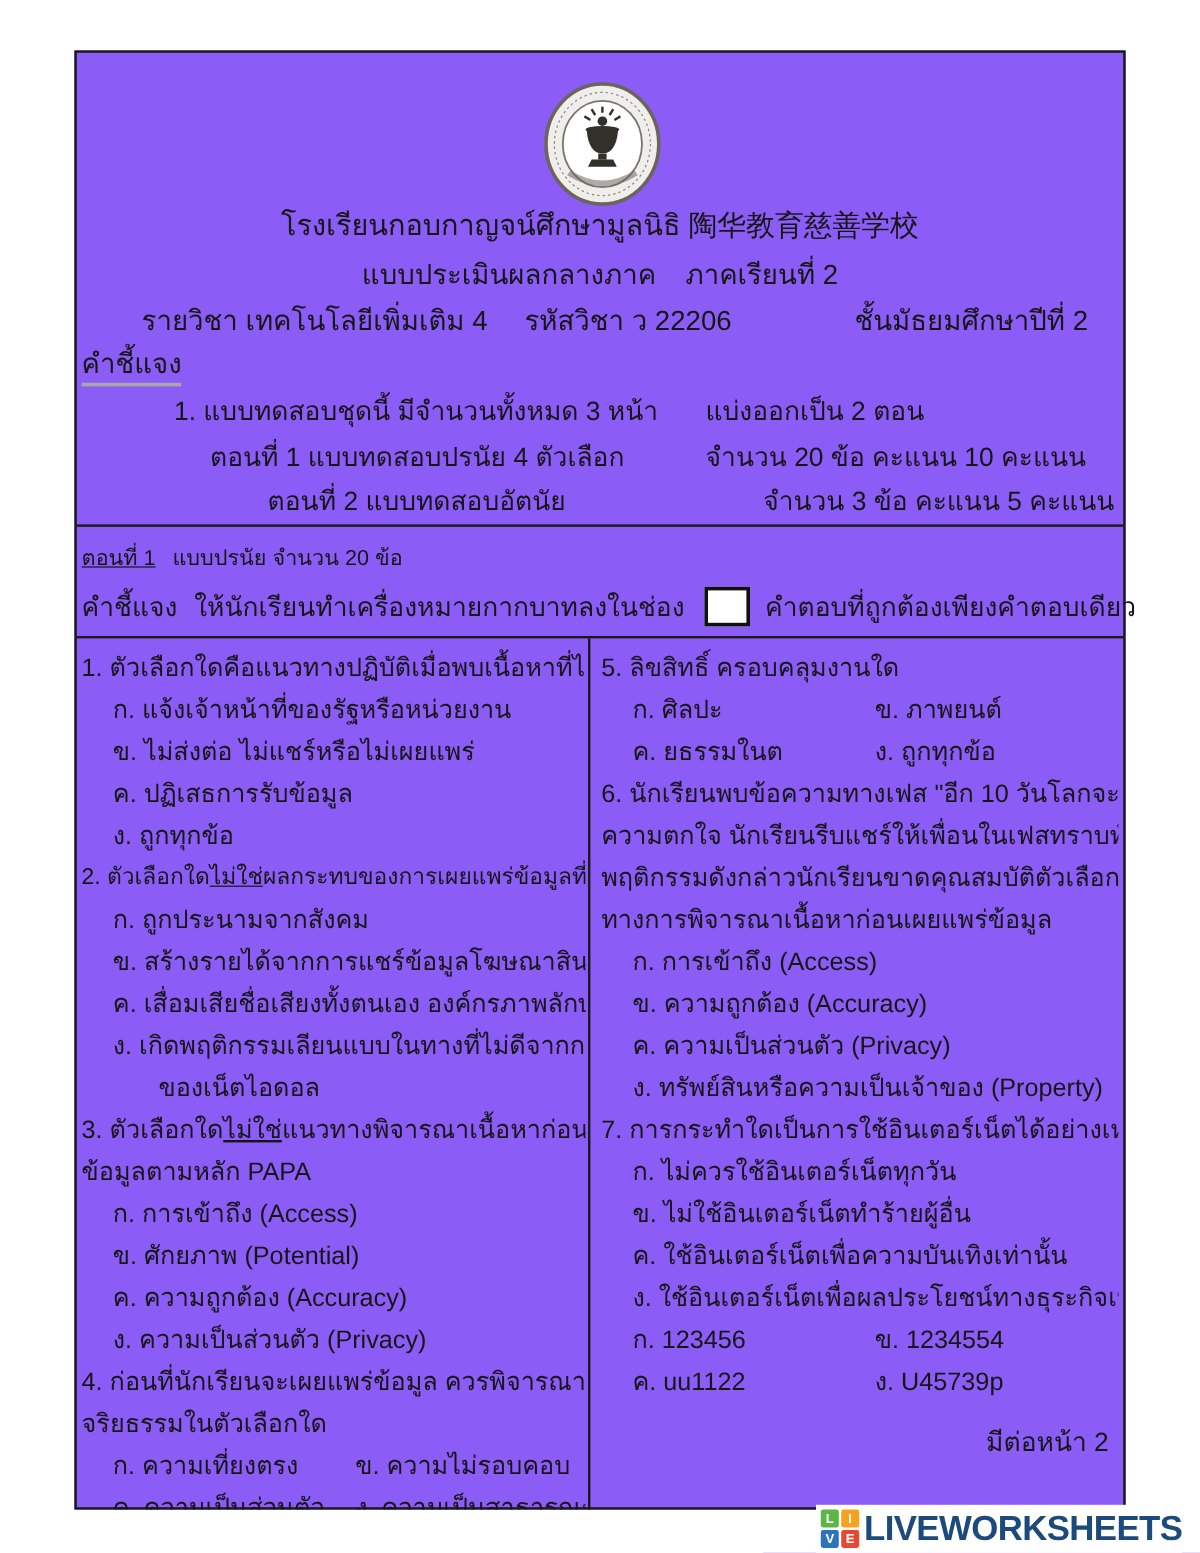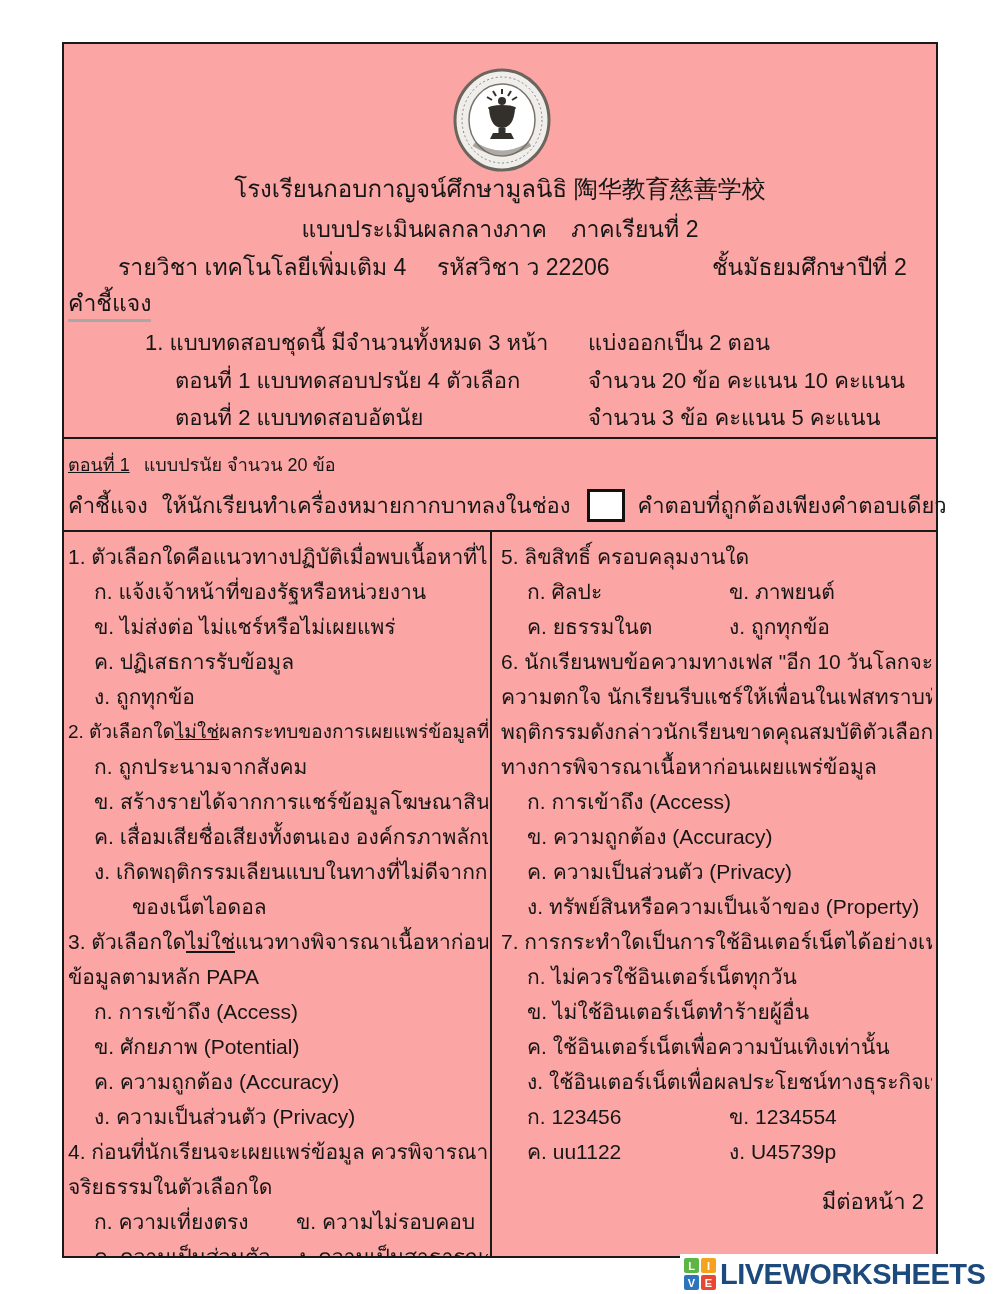--- a/index.html
+++ b/index.html
@@ -3,39 +3,39 @@
 <meta charset="utf-8">
 <style>
   html,body{margin:0;padding:0;}
   body{
     width:1000px;height:1294px;background:#ffffff;position:relative;
     font-family:"Liberation Sans",sans-serif;color:#161616;
     -webkit-font-smoothing:antialiased;overflow:hidden;
   }
   .sheet{
     position:absolute;left:62px;top:42px;width:876px;height:1216px;
-    border:2px solid #1a1a1a;box-sizing:border-box;background:#fca5a5;
+    border:2px solid #1a1a1a;box-sizing:border-box;background:#8b5cf6;
   }
   
   .seal{position:absolute;left:388px;top:24px;width:100px;height:104px;}
   .school-line{position:absolute;left:0;top:130px;width:100%;text-align:center;
     font-size:24px;line-height:30px;white-space:nowrap;}
   .exam-line{position:absolute;left:0;top:170px;width:100%;text-align:center;
     font-size:23px;line-height:30px;white-space:nowrap;}
   .exam-line .gap{margin-left:18px;}
   .course-line{position:absolute;left:0;top:208px;width:100%;height:32px;font-size:23px;line-height:30px;}
   .course-line span{position:absolute;white-space:nowrap;}
   .course-subject{left:54px;}
   .course-code{left:373px;}
   .course-grade{left:648px;}
   .instr-heading{position:absolute;left:4px;top:244px;font-size:23px;line-height:30px;
     border-bottom:3px solid #a8a8a8;padding-bottom:1px;}
   .instr-row{position:absolute;left:0;width:100%;height:36px;font-size:22px;line-height:34px;}
   .instr-row span{position:absolute;white-space:nowrap;}
-  .ir0{top:282px;} .ir1{top:320px;} .ir2{top:357px;}
+  .ir0{top:282px;} .ir1{top:320px;} .ir2{top:357px;margin-left:48px;}
   .ir0 .l{left:81px;} .ir1 .l,.ir2 .l{left:111px;}
   .instr-row .r{left:524px;text-align:center;}
   
   .part1{position:absolute;left:0;top:393px;width:100%;height:93px;
     border-top:2px solid #1a1a1a;box-sizing:border-box;}
   .part1-title{position:absolute;left:4px;top:10px;font-size:18px;line-height:32px;white-space:nowrap;}
   .part1-title .no{text-decoration:underline;}
   .part1-title .rest{margin-left:9px;}
   .direction{position:absolute;left:4px;top:44px;height:44px;display:flex;align-items:center;
     font-size:22px;white-space:nowrap;}

